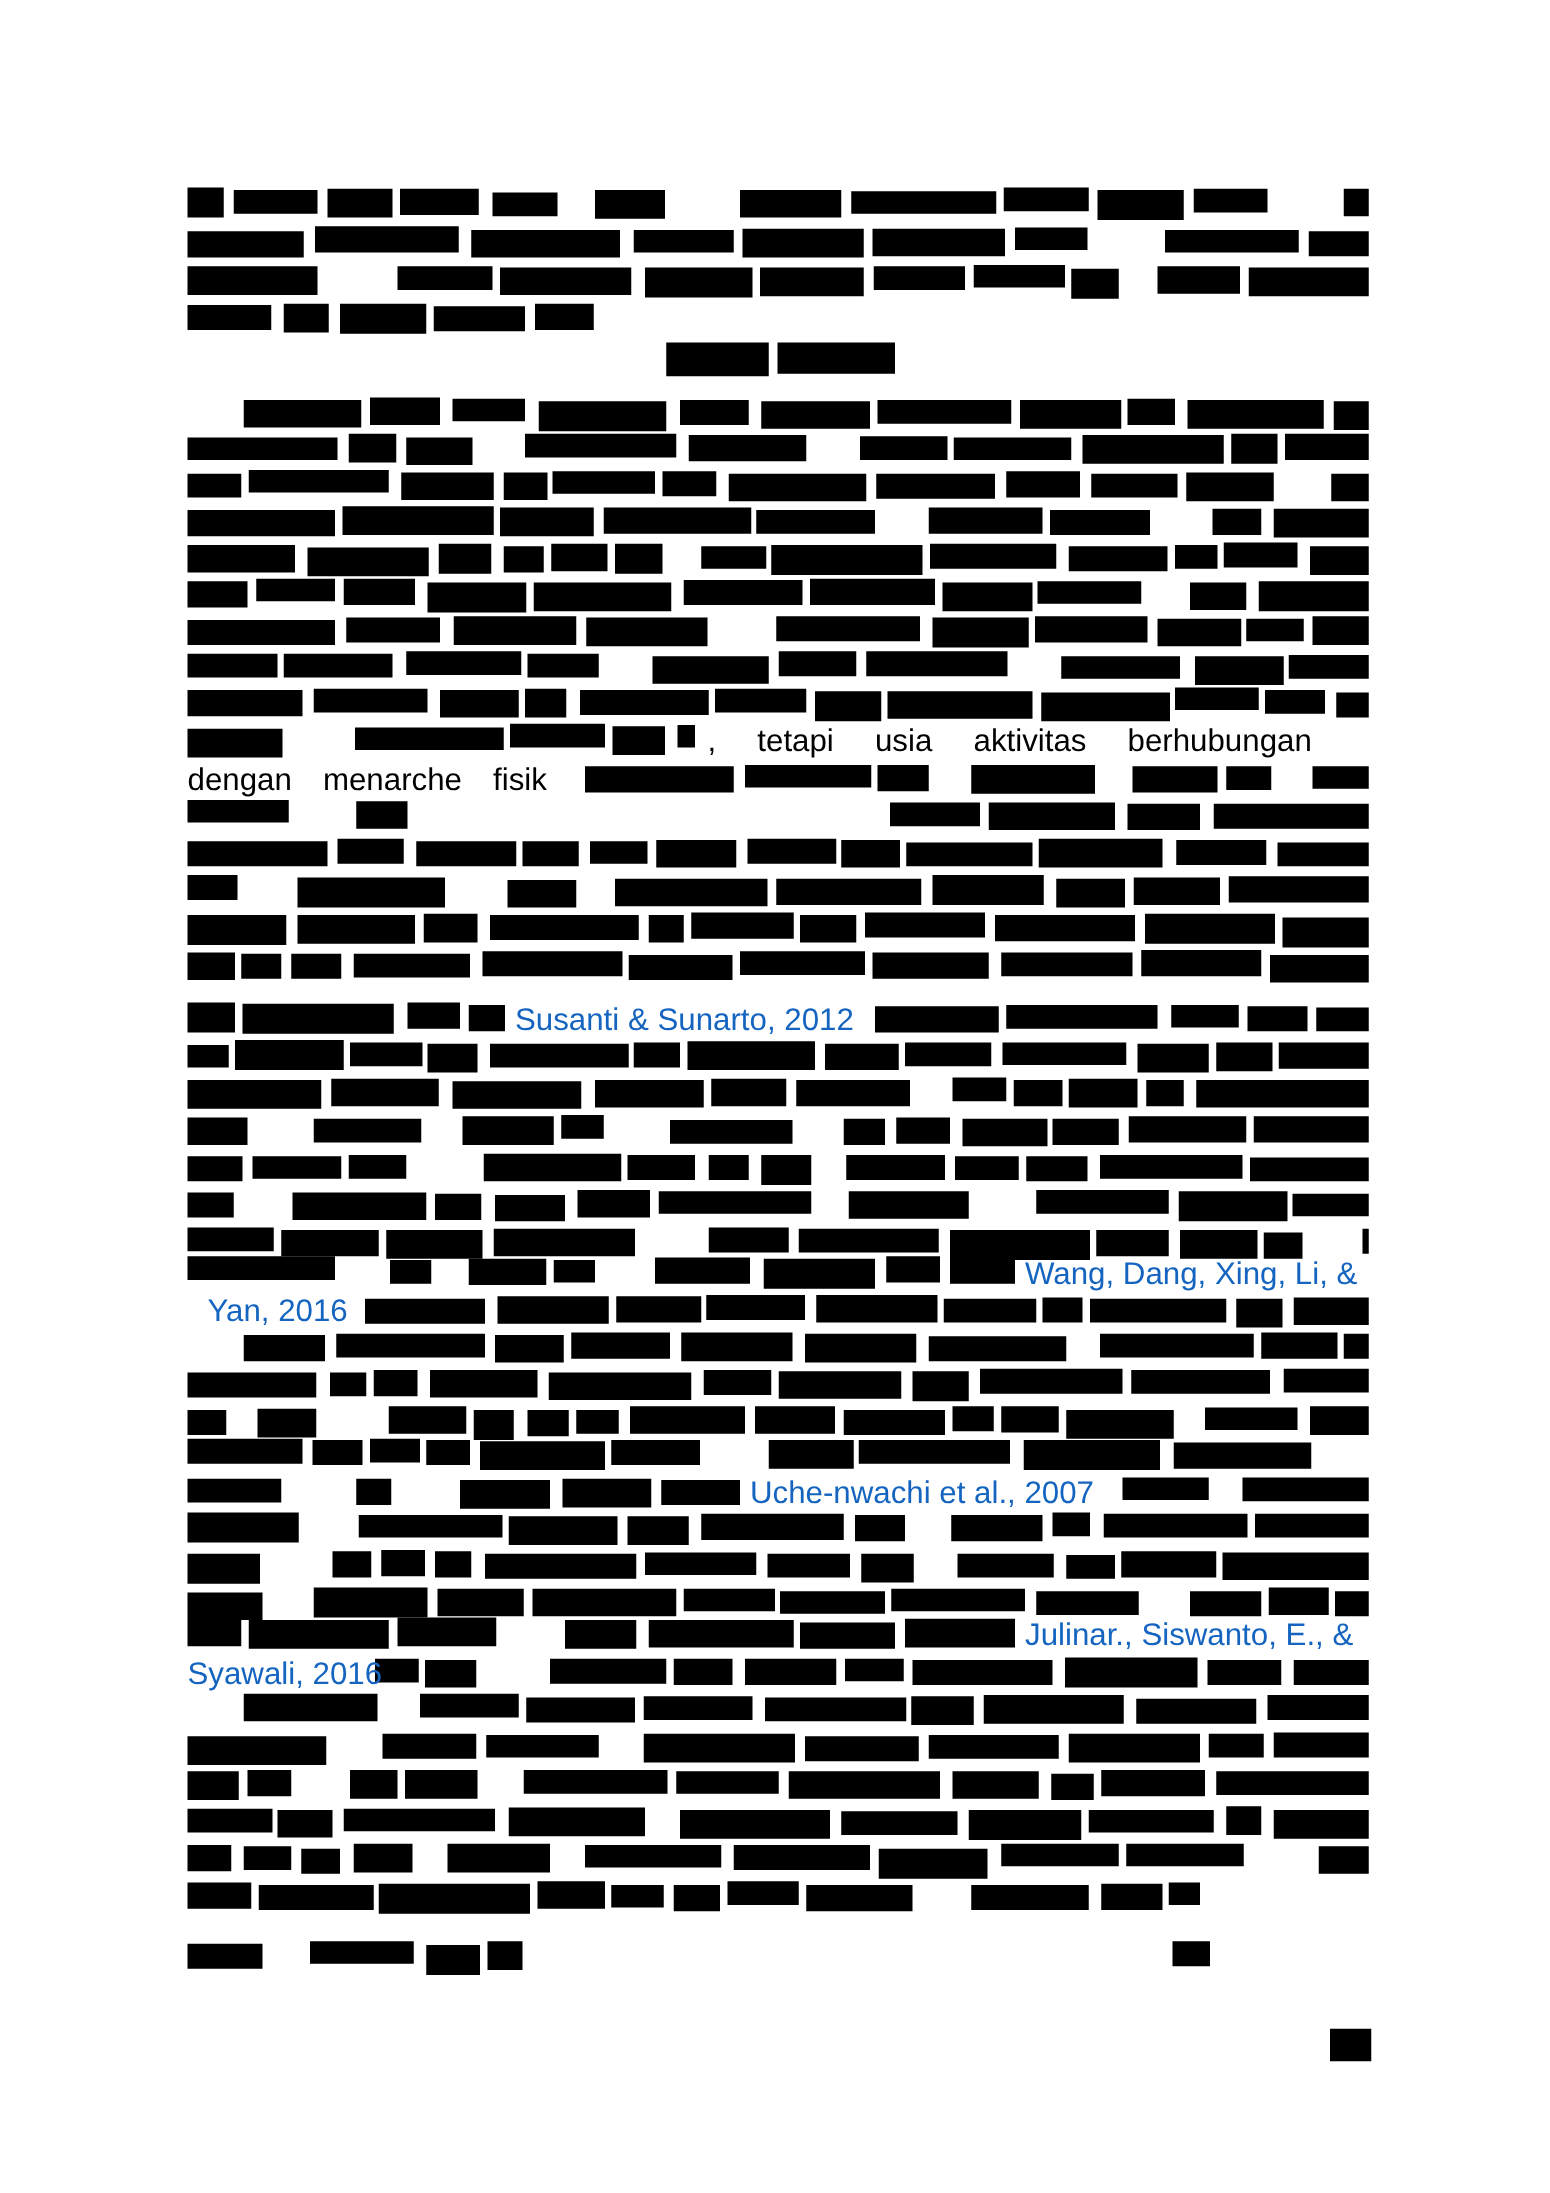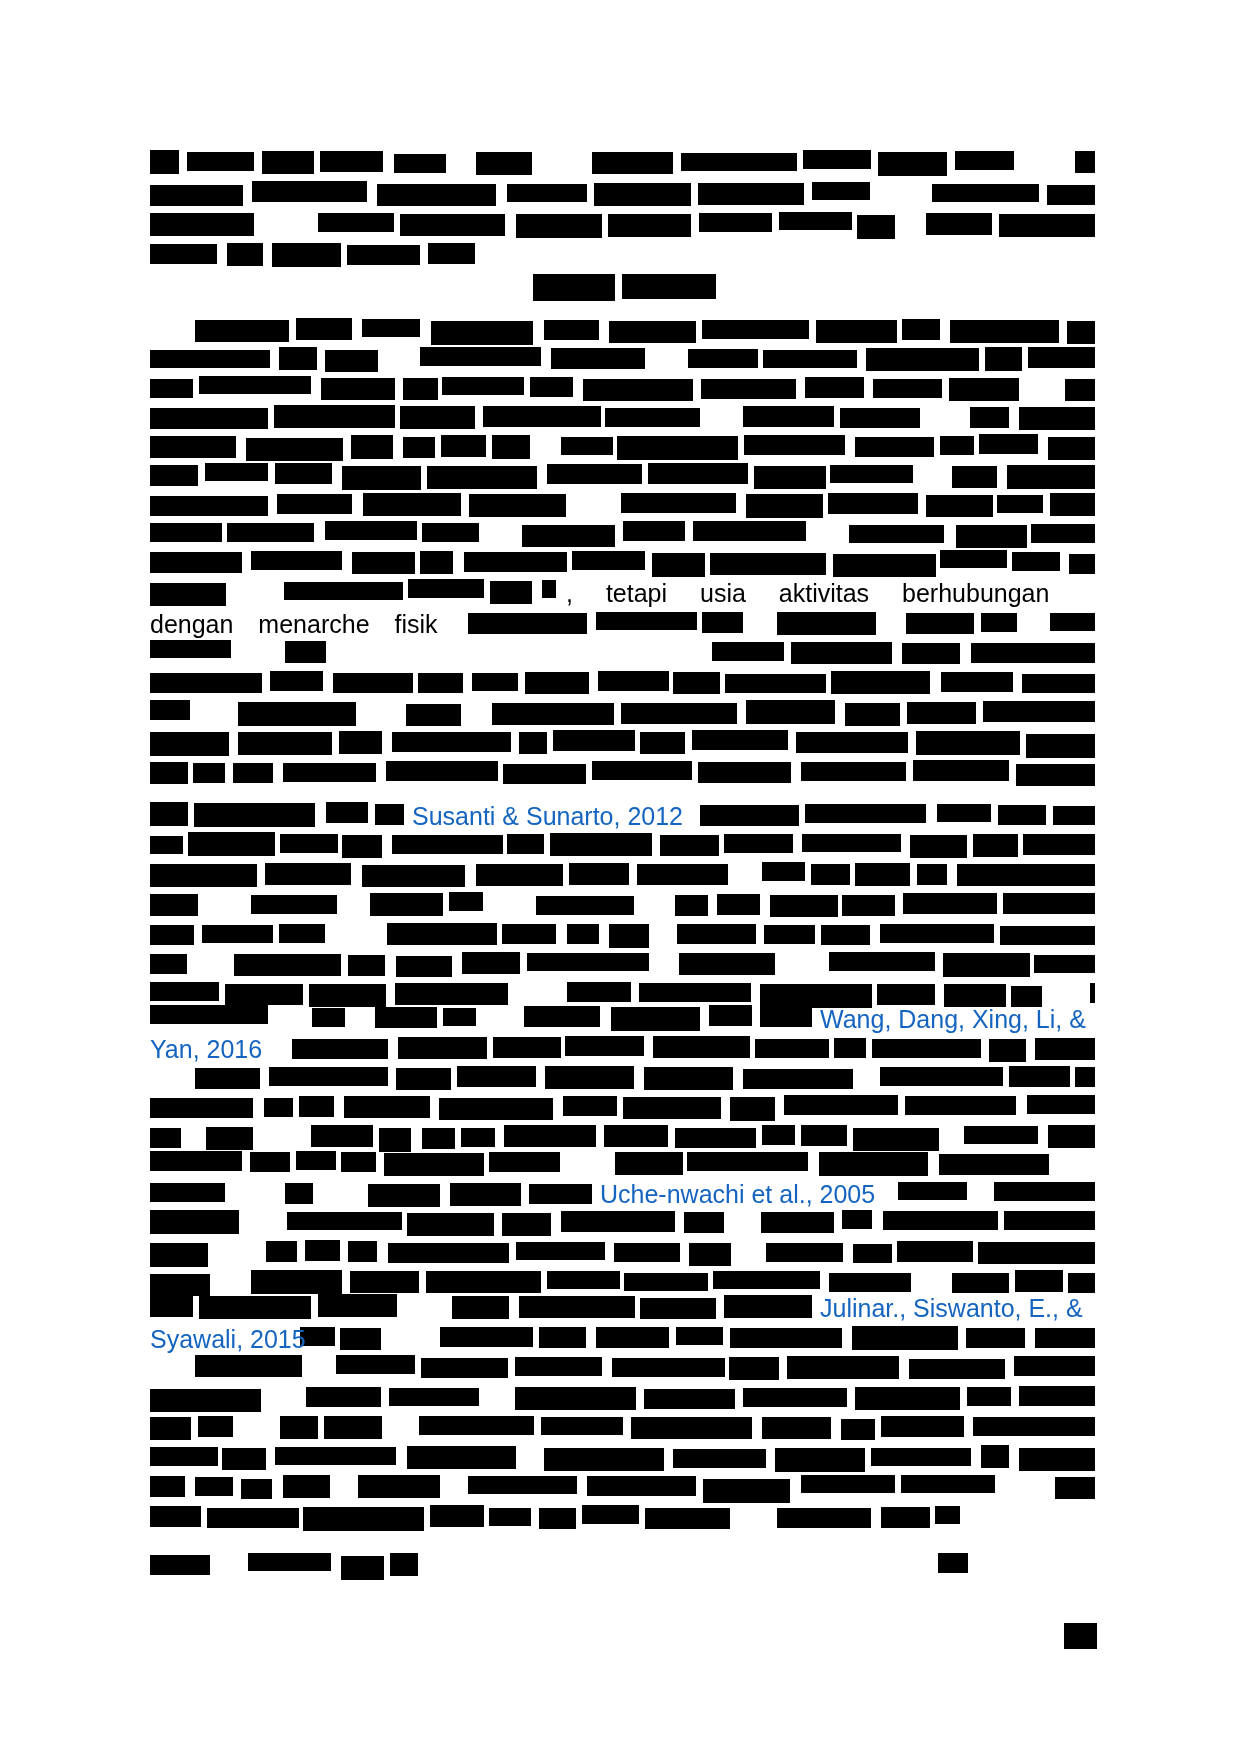--- a/index.html
+++ b/index.html
@@ -516,24 +516,24 @@
 
   <span class="vtext justify-wide" style="left:566px; top:580px;">, tetapi usia aktivitas berhubungan</span>
 
   <span class="vtext justify-med" style="left:150px; top:611px;">dengan menarche fisik</span>
 
 
   <span class="cite" style="left:412px; top:803px;">Susanti &amp; Sunarto, 2012</span>
 
   <span class="cite" style="left:820px; top:1006px;">Wang, Dang, Xing, Li, &amp;</span>
 
-  <span class="cite" style="left:150px; top:1036px;">Yan, 2016</span>
-
-  <span class="cite" style="left:600px; top:1181px;">Uche-nwachi et al., 2005</span>
+  <span class="cite" style="left:166px; top:1036px;">Yan, 2016</span>
+
+  <span class="cite" style="left:600px; top:1181px;">Uche-nwachi et al., 2007</span>
 
   <span class="cite" style="left:820px; top:1295px;">Julinar., Siswanto, E., &amp;</span>
 
-  <span class="cite" style="left:150px; top:1326px;">Syawali, 2015</span>
+  <span class="cite" style="left:150px; top:1326px;">Syawali, 2016</span>
 
 
   <div class="pagenum-redact"></div>
 
 </div>
 
 </body></html>

